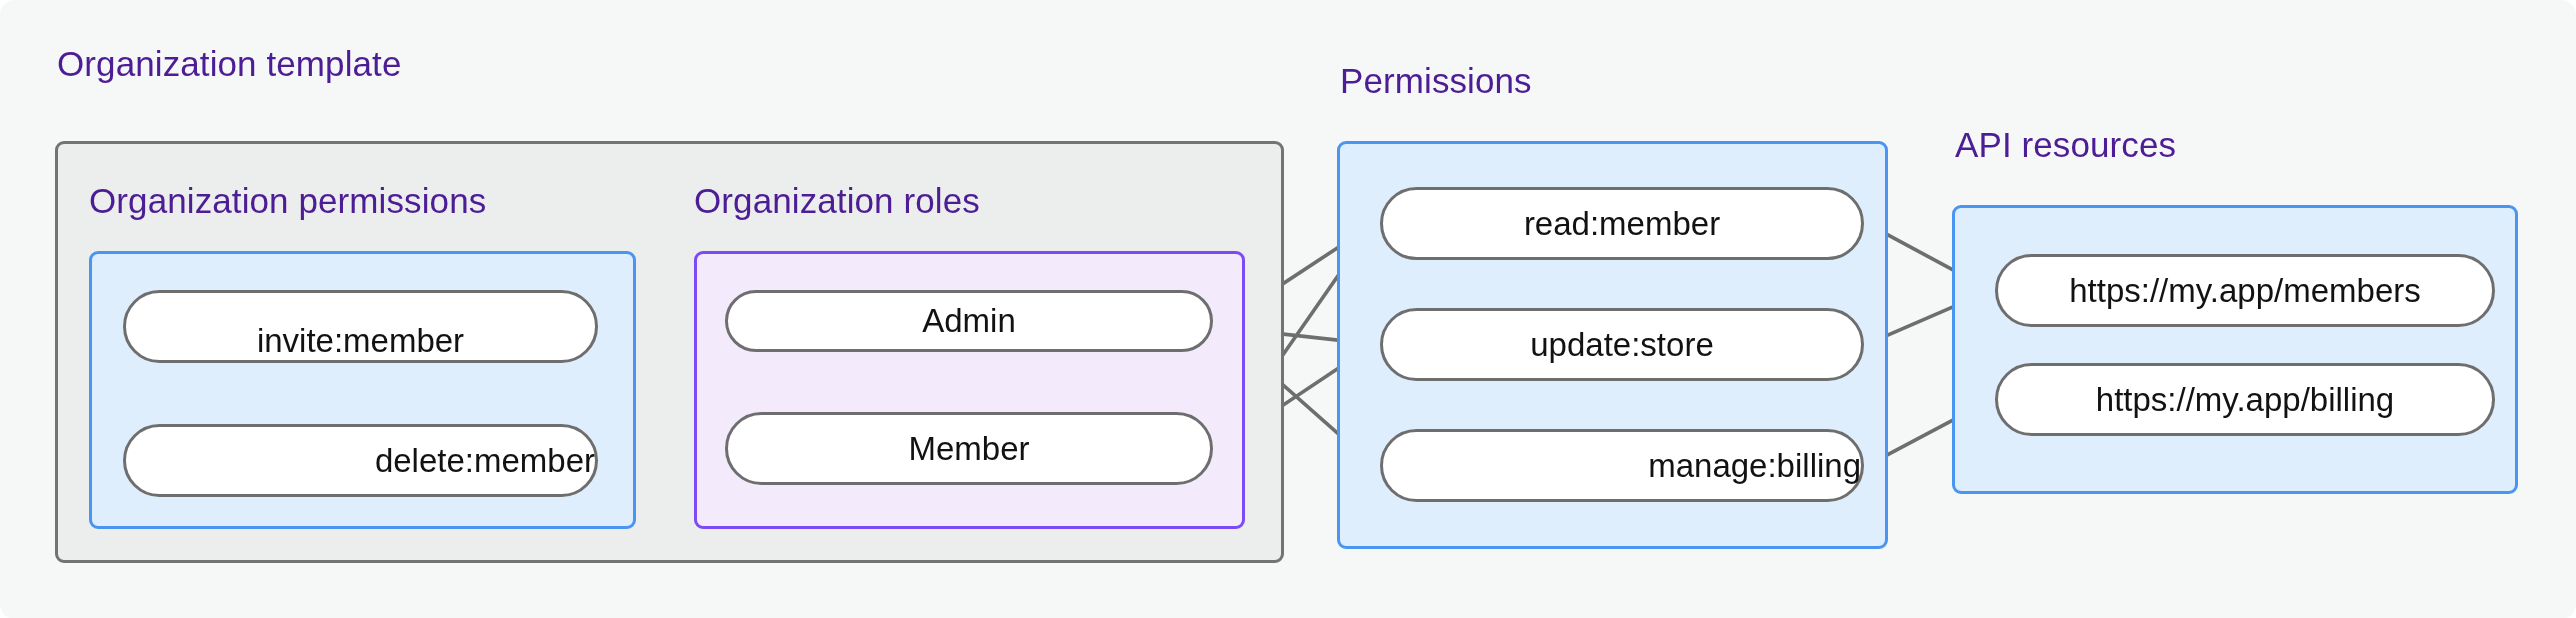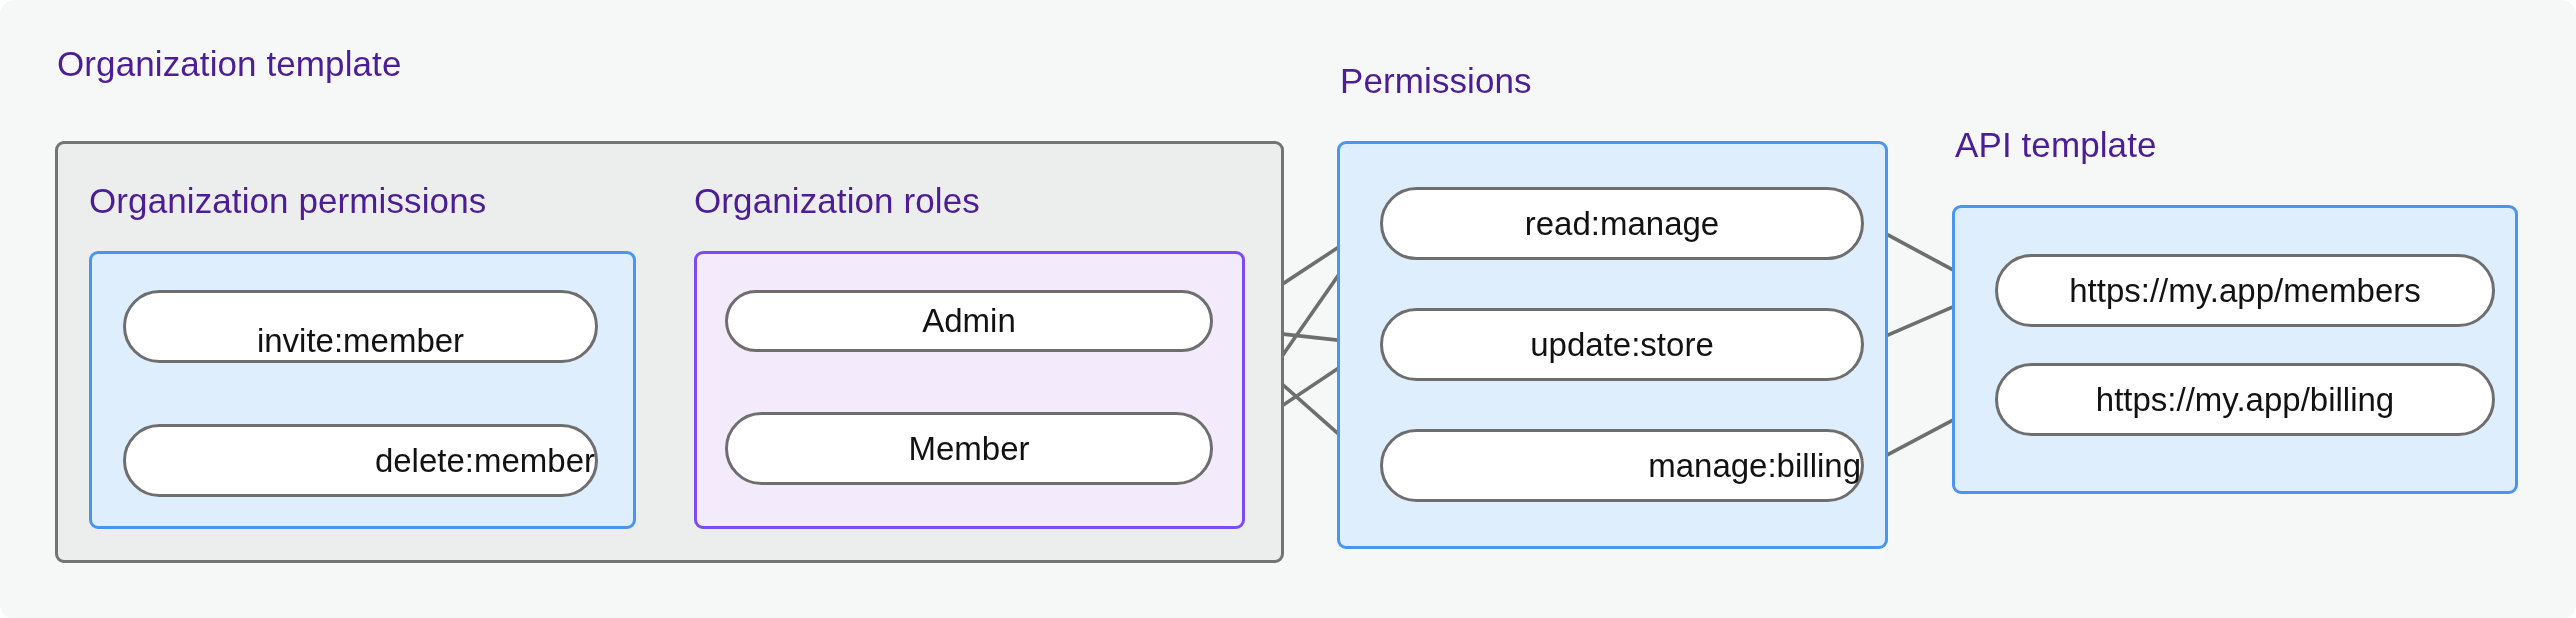--- a/index.html
+++ b/index.html
@@ -109,38 +109,38 @@
   <div class="panel panel-blue" style="left:89px; top:251px; width:547px; height:278px;"></div>
   <div class="group-label" style="left:89px; top:183px;">Organization permissions</div>
 
   <div class="panel panel-purple" style="left:694px; top:251px; width:551px; height:278px;"></div>
   <div class="group-label" style="left:694px; top:183px;">Organization roles</div>
 
   <div class="panel panel-blue" style="left:1337px; top:141px; width:551px; height:408px;"></div>
   <div class="group-label" style="left:1340px; top:63px;">Permissions</div>
 
   <div class="panel panel-blue" style="left:1952px; top:205px; width:566px; height:289px;"></div>
-  <div class="group-label" style="left:1955px; top:127px;">API template</div>
+  <div class="group-label" style="left:1955px; top:127px;">API resources</div>
 
   <div class="pill" style="left:123px; top:290px; width:475px; height:73px;align-items:flex-end;">
     <span class="pill-label">invite:member</span>
   </div>
   <div class="pill" style="left:123px; top:424px; width:475px; height:73px;justify-content:flex-end;">
     <span class="pill-label">delete:member</span>
   </div>
 
   <div class="pill" style="left:725px; top:290px; width:488px; height:62px;">
     <span class="pill-label">Admin</span>
   </div>
   <div class="pill" style="left:725px; top:412px; width:488px; height:73px;">
     <span class="pill-label">Member</span>
   </div>
 
   <div class="pill" style="left:1380px; top:187px; width:484px; height:73px;">
-    <span class="pill-label">read:manage</span>
+    <span class="pill-label">read:member</span>
   </div>
   <div class="pill" style="left:1380px; top:308px; width:484px; height:73px;">
     <span class="pill-label">update:store</span>
   </div>
   <div class="pill" style="left:1380px; top:429px; width:484px; height:73px;justify-content:flex-end;">
     <span class="pill-label">manage:billing</span>
   </div>
 
   <div class="pill" style="left:1995px; top:254px; width:500px; height:73px;">
     <span class="pill-label">https://my.app/members</span>

